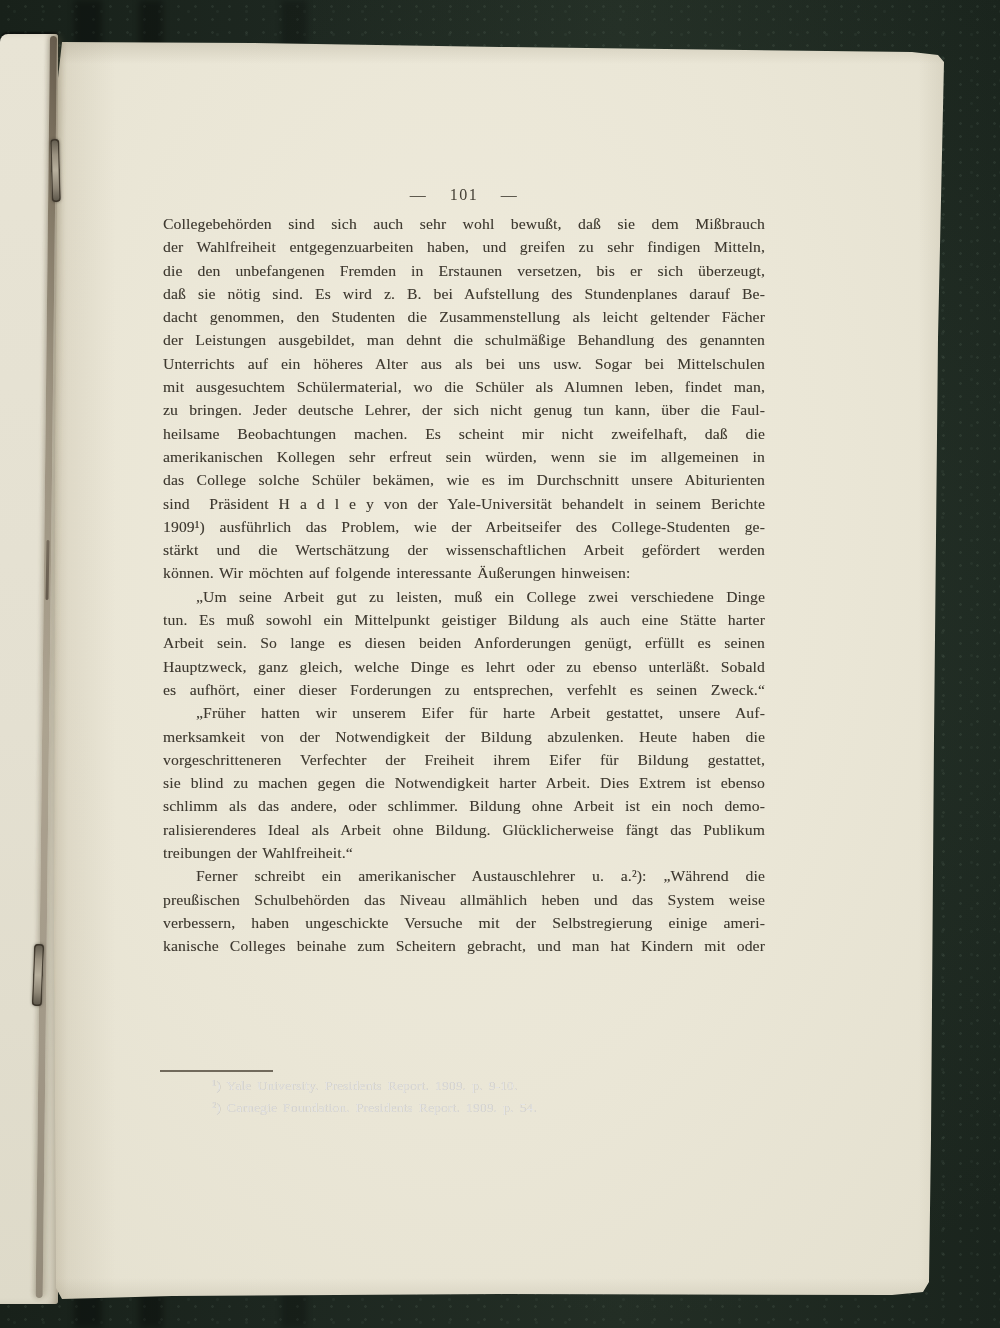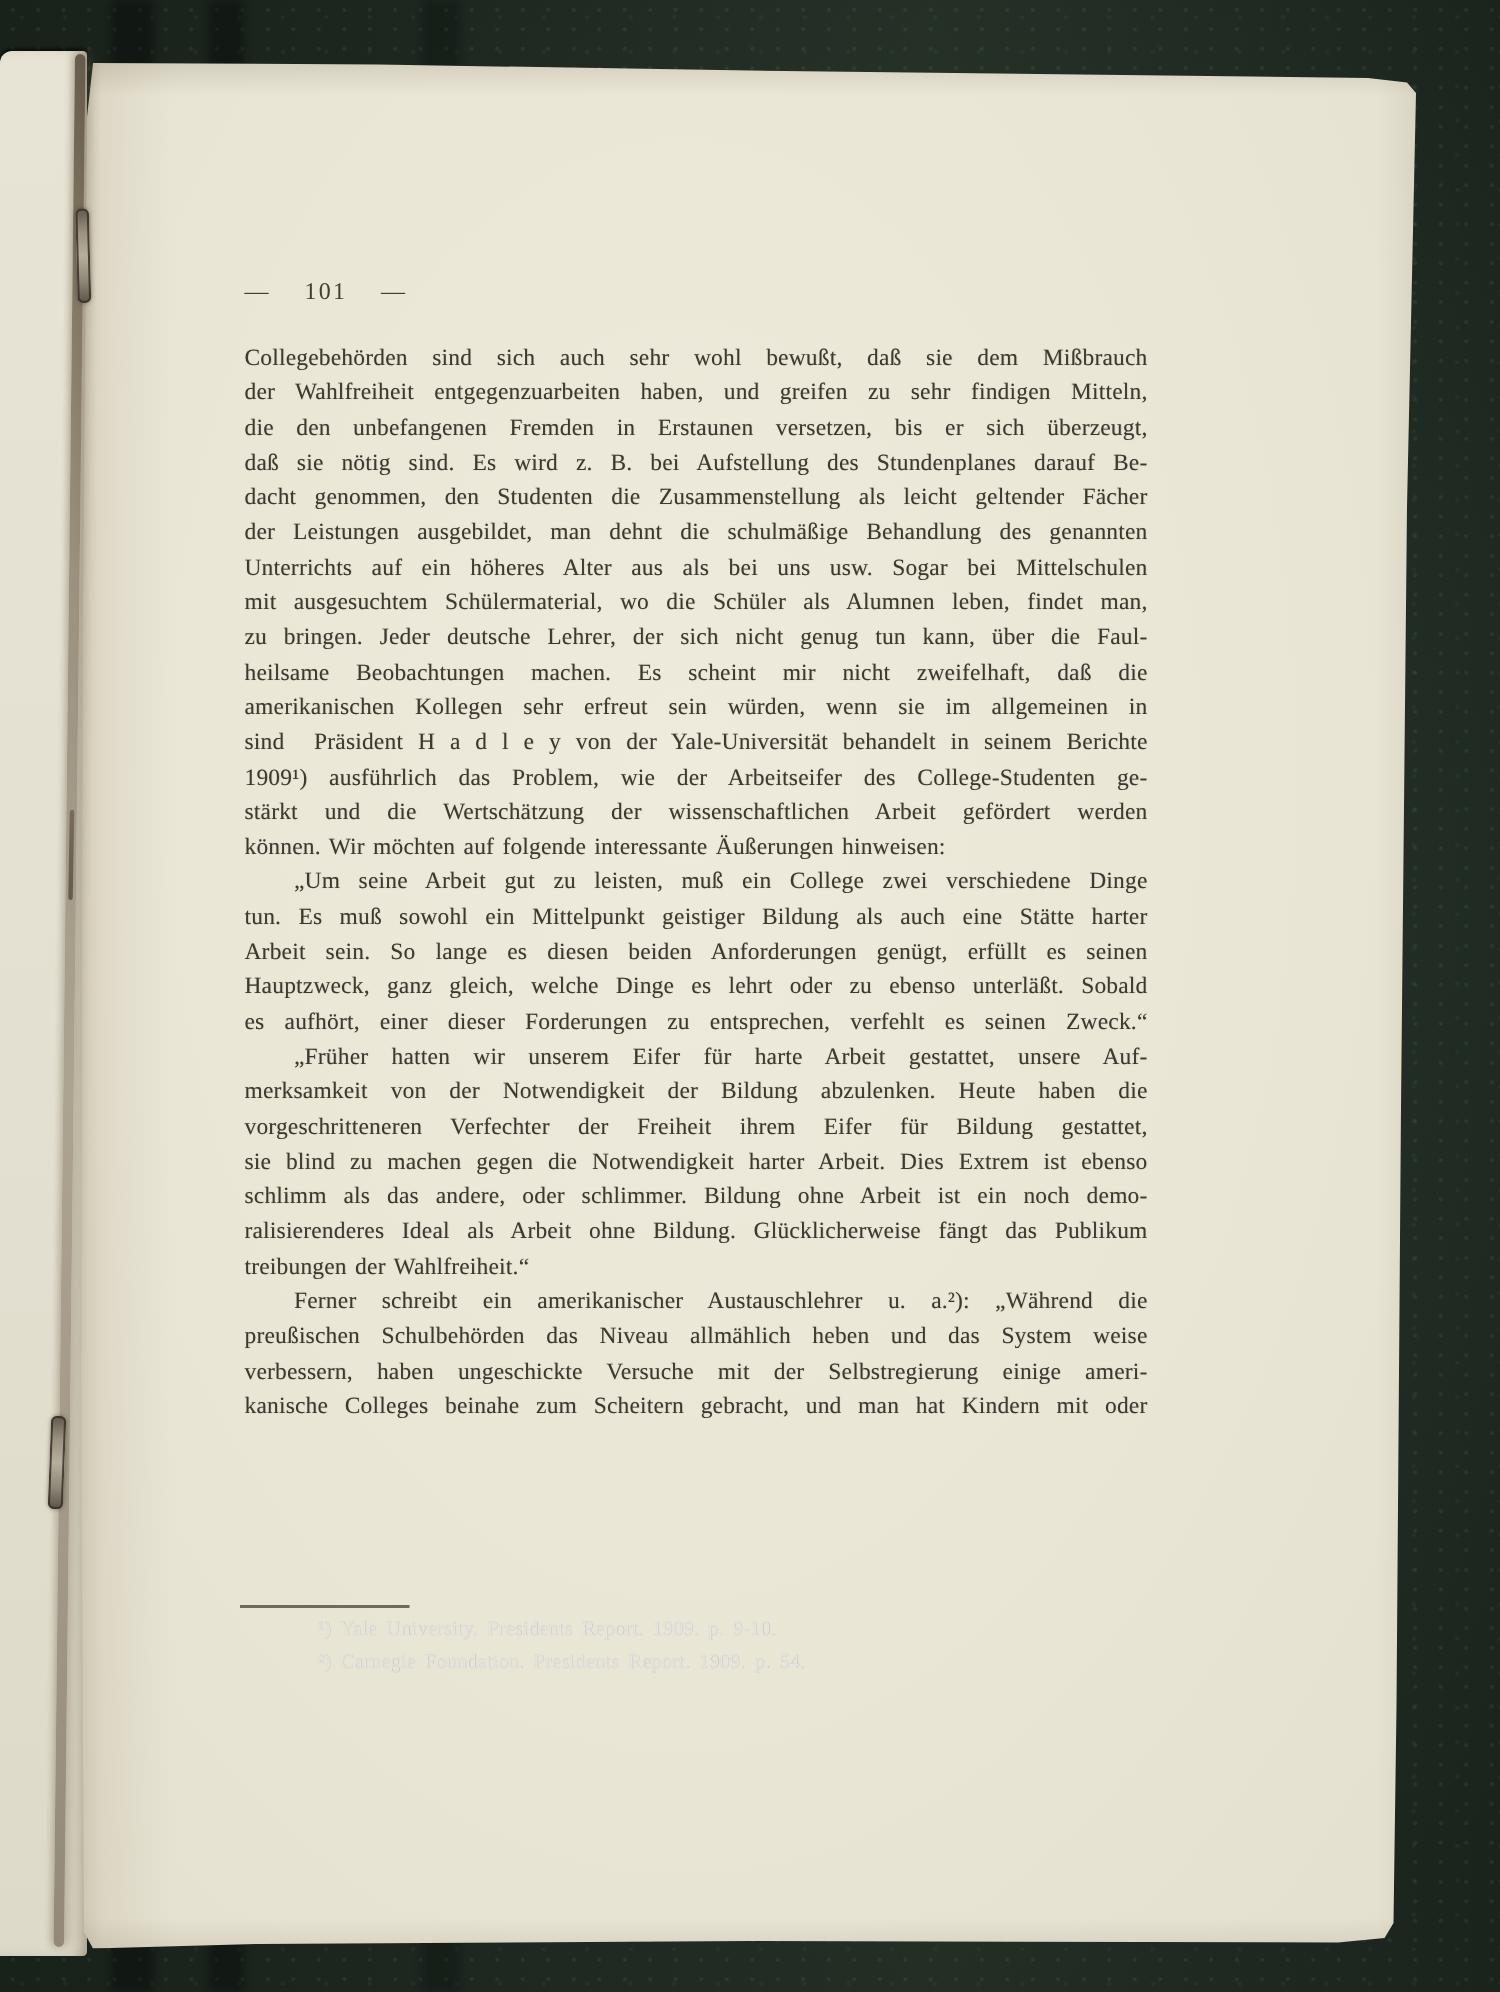--- a/index.html
+++ b/index.html
@@ -62,25 +62,25 @@
   .staple{
     position:absolute;z-index:6;border-radius:4px;
     background:linear-gradient(180deg,#5f594c 0%,#9a9180 25%,#b7af9d 50%,#8d8575 78%,#5a5448 100%);
     box-shadow:inset 0 0 0 1.4px rgba(55,48,38,0.85), 0 0 3px rgba(40,35,28,0.5);
   }
   .staple-top{left:51px;top:139px;width:9px;height:63px;transform:rotate(-1.5deg);}
   .staple-bottom{left:33px;top:944px;width:10px;height:62px;transform:rotate(2.2deg);}
   
   .page-number{
     position:absolute;left:163px;top:186px;width:602px;z-index:7;
-    font-size:16px;color:#454036;
+    text-align:center;font-size:16px;color:#454036;
     word-spacing:17px;letter-spacing:1.5px;
   }
   .text-block{
-    position:absolute;left:163px;top:227px;width:602px;z-index:7;
+    position:absolute;left:163px;top:212px;width:602px;z-index:7;
     font-size:15.6px;line-height:23.3px;color:#3e3930;
     letter-spacing:0.15px;word-spacing:1.5px;
     text-shadow:0.2px 0.3px 0.6px rgba(62,57,48,0.35);
   }
   .ln{text-align:justify;text-align-last:justify;white-space:normal;height:23.3px;overflow:visible;}
   .ln.last{text-align-last:left;}
   .ln.ind{text-indent:33px;}
   .fn-rule{
     position:absolute;left:160px;top:1070px;width:113px;height:1.5px;z-index:7;
     background:rgba(72,64,51,0.75);
@@ -114,20 +114,21 @@
   <div class="ln">der Wahlfreiheit entgegenzuarbeiten haben, und greifen zu sehr findigen Mitteln,</div>
   <div class="ln">die den unbefangenen Fremden in Erstaunen versetzen, bis er sich überzeugt,</div>
   <div class="ln">daß sie nötig sind. Es wird z. B. bei Aufstellung des Stundenplanes darauf Be-</div>
   <div class="ln">dacht genommen, den Studenten die Zusammenstellung als leicht geltender Fächer</div>
   <div class="ln">der Leistungen ausgebildet, man dehnt die schulmäßige Behandlung des genannten</div>
   <div class="ln">Unterrichts auf ein höheres Alter aus als bei uns usw. Sogar bei Mittelschulen</div>
   <div class="ln">mit ausgesuchtem Schülermaterial, wo die Schüler als Alumnen leben, findet man,</div>
   <div class="ln">zu bringen. Jeder deutsche Lehrer, der sich nicht genug tun kann, über die Faul-</div>
   <div class="ln">heilsame Beobachtungen machen. Es scheint mir nicht zweifelhaft, daß die</div>
   <div class="ln">amerikanischen Kollegen sehr erfreut sein würden, wenn sie im allgemeinen in</div>
+  <div class="ln">das College solche Schüler bekämen, wie es im Durchschnitt unsere Abiturienten</div>
   <div class="ln">sind &nbsp;Präsident H a d l e y von der Yale-Universität behandelt in seinem Berichte</div>
   <div class="ln">1909¹) ausführlich das Problem, wie der Arbeitseifer des College-Studenten ge-</div>
   <div class="ln">stärkt und die Wertschätzung der wissenschaftlichen Arbeit gefördert werden</div>
   <div class="ln last">können. Wir möchten auf folgende interessante Äußerungen hinweisen:</div>
   <div class="ln ind">„Um seine Arbeit gut zu leisten, muß ein College zwei verschiedene Dinge</div>
   <div class="ln">tun. Es muß sowohl ein Mittelpunkt geistiger Bildung als auch eine Stätte harter</div>
   <div class="ln">Arbeit sein. So lange es diesen beiden Anforderungen genügt, erfüllt es seinen</div>
   <div class="ln">Hauptzweck, ganz gleich, welche Dinge es lehrt oder zu ebenso unterläßt. Sobald</div>
   <div class="ln">es aufhört, einer dieser Forderungen zu entsprechen, verfehlt es seinen Zweck.“</div>
   <div class="ln ind">„Früher hatten wir unserem Eifer für harte Arbeit gestattet, unsere Auf-</div>

